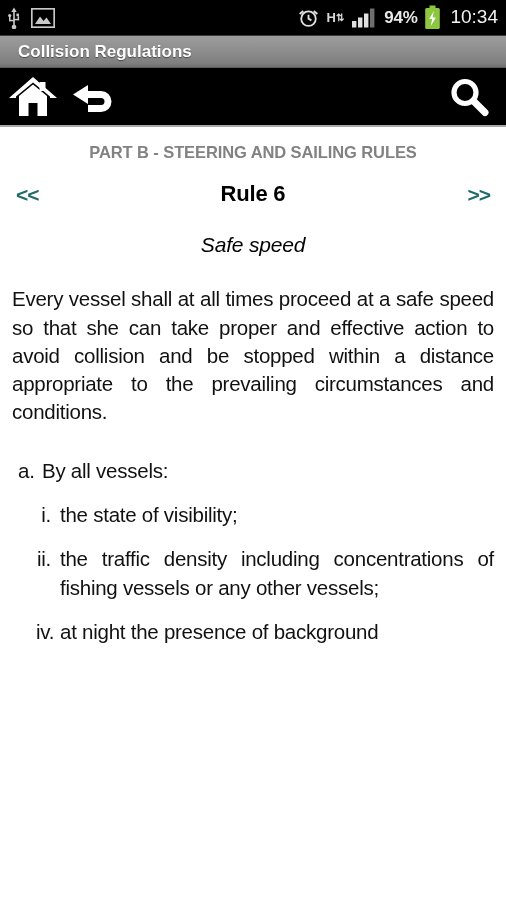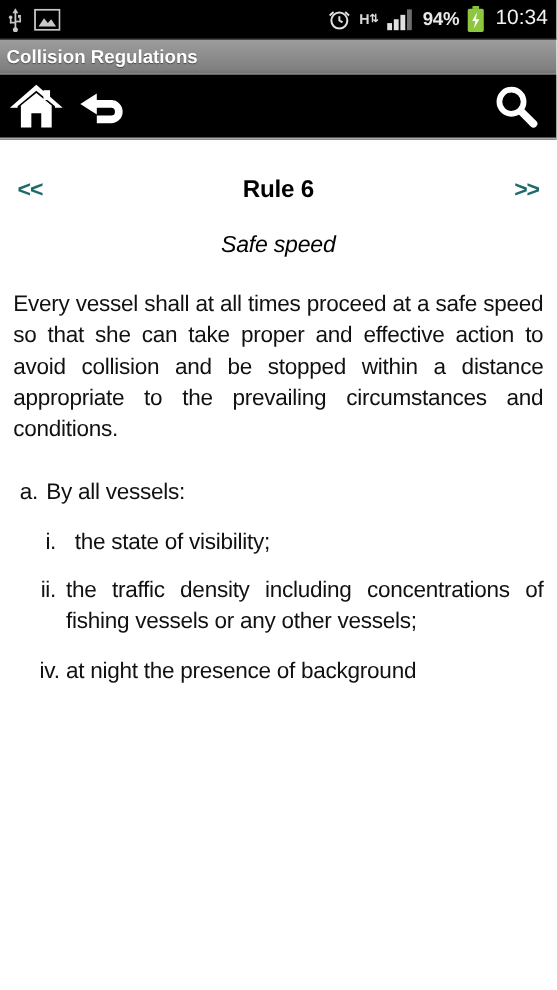--- a/index.html
+++ b/index.html
@@ -35,21 +35,21 @@
     display:flex; align-items:center; color:#d8d8d8;
   }
   .hspa-h{ font-size:13px; font-weight:bold; line-height:1; }
   .hspa-ar{ font-size:10px; font-weight:bold; line-height:1; margin-left:0px; }
 
   
   .titlebar{
     height:32px; width:506px;
     background:linear-gradient(to bottom,#9d9d9d 0%,#8e8e8e 45%,#7f7f7f 88%,#6f6f6f 100%);
     display:flex; align-items:center;
-    padding-left:6px;
+    padding-left:18px;
     border-bottom:1px solid #5d5d5d;
   }
   .titlebar-text{
     color:#ffffff; font-size:17px; font-weight:bold;
     text-shadow:0 1px 1px rgba(0,0,0,.45);
     letter-spacing:0px;
   }
 
   
   .actionbar{
@@ -141,21 +141,21 @@
     line-height:1.38;
     letter-spacing:-0.25px;
     margin-top:16px;
   }
   .li-r:first-child{ margin-top:0; }
   .li-r-marker{
     width:48px; flex:none; text-align:right;
     padding-right:9px; padding-left:24px;
   }
   .li-r-body{ flex:1; text-align:justify; }
-  .li-r-body.nojustify{ text-align:left;margin-left:8px; }
+  .li-r-body.nojustify{ text-align:left; }
 </style>
 </head>
 <body>
 
 <div class="statusbar">
   <div class="sb-left">
     <span class="sb-icon">
       <svg width="16" height="22" viewBox="0 0 16 22">
         <g fill="#c9c9c9">
           <circle cx="8" cy="20" r="2.3"></circle>
@@ -243,20 +243,21 @@
           <circle cx="19" cy="18.5" r="11"></circle>
           <path d="M27.5 27 L39 38.5" stroke-linecap="round" stroke-width="7"></path>
         </g>
       </svg>
     </span>
   </div>
 </div>
 
 <div class="content">
 
+  <div class="part-head">PART B - STEERING AND SAILING RULES</div>
 
   <div class="rulenav">
     <span class="navarrow">&lt;&lt;</span>
     <span class="rule-title">Rule 6</span>
     <span class="navarrow">&gt;&gt;</span>
   </div>
 
   <div class="rule-subtitle">Safe speed</div>
 
   <p class="para first">Every vessel shall at all times proceed at a safe speed so that she can take proper and effective action to avoid collision and be stopped within a distance appropriate to the prevailing circumstances and conditions.</p>

